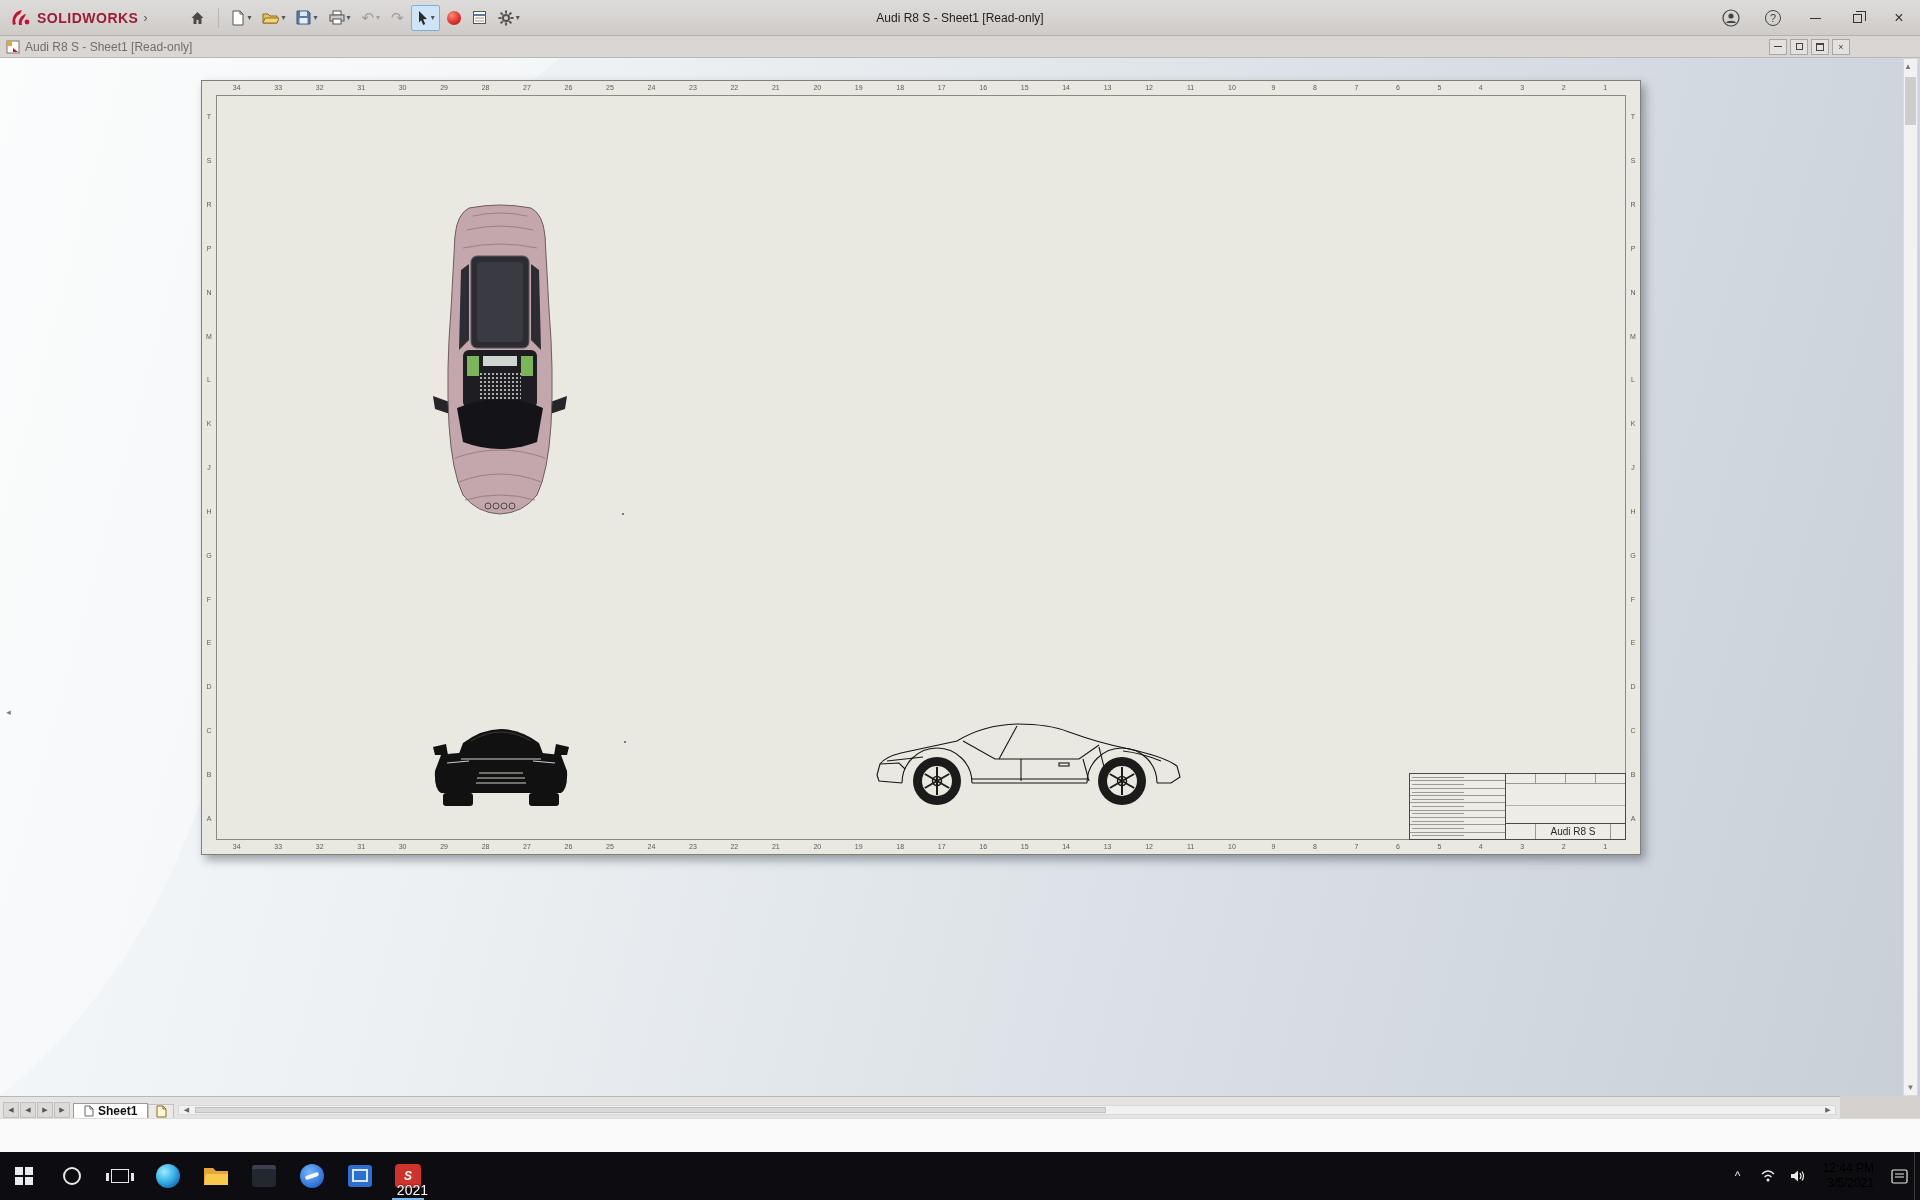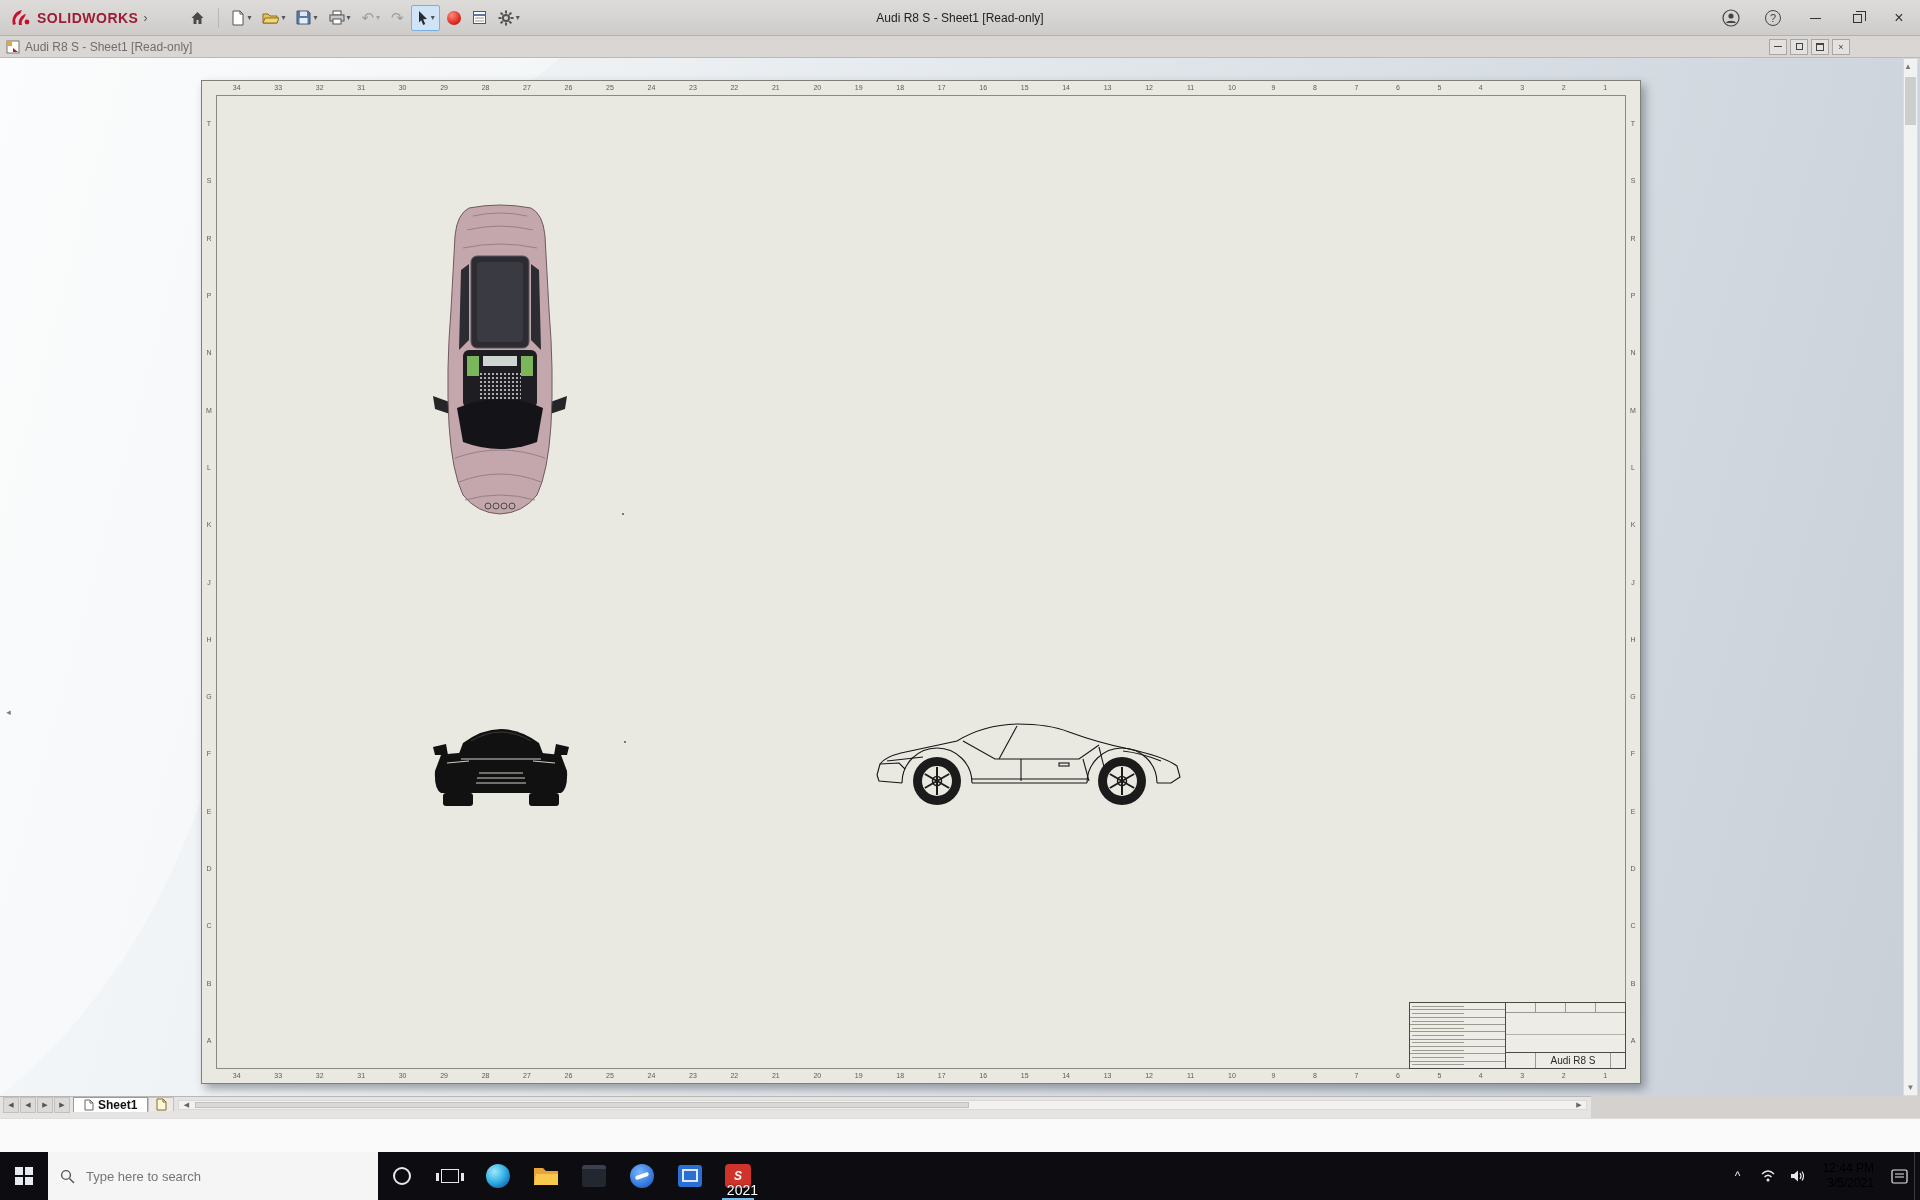--- a/index.html
+++ b/index.html
@@ -47,21 +47,21 @@
   .dc-restore { width:7px; height:7px; border:1px solid #444; display:block; }
   .dc-max { width:8px; height:8px; border:1px solid #444; border-top-width:2px; display:block; }
 
   
   .graphics { position:absolute; left:0; top:58px; width:1920px; height:1038px;
     background:linear-gradient(105deg,#f8fafb 0%,#ecf0f3 30%,#d9dfe5 65%,#c8cfd7 100%); overflow:hidden; }
   .curve-svg { position:absolute; left:0; top:0; pointer-events:none; }
   .panel-toggle { position:absolute; left:2px; top:640px; width:13px; height:28px;
     display:flex; align-items:center; justify-content:center; color:#7d7d7d; font-size:9px; }
 
-  .paper { position:absolute; left:201px; top:22px; width:1440px; height:1004px;
+  .paper { position:absolute; left:201px; top:22px; width:1440px; height:775px;
     background:#e9e8e1; border:1px solid #80807a; box-shadow:4px 5px 9px rgba(55,60,70,.45); }
   .sheet-frame { position:absolute; inset:14px; border:1px solid #8b8b81; pointer-events:none; }
   .zone-row { position:absolute; left:14px; right:14px; height:14px; display:flex; }
   .zone-row.top { top:0; } .zone-row.bottom { bottom:0; }
   .zone-row span { flex:1; text-align:center; font-size:7px; line-height:14px; color:#5c5c52; }
   .zone-col { position:absolute; top:14px; bottom:14px; width:14px; display:flex; flex-direction:column; }
   .zone-col.left { left:0; } .zone-col.right { right:0; }
   .zone-col span { flex:1; display:flex; align-items:center; justify-content:center; font-size:7px; color:#5c5c52; }
 
   .view { position:absolute; }
@@ -87,22 +87,22 @@
   .tb-end { width:14px; }
 
   
   .vscroll { position:absolute; top:0; right:2px; width:15px; height:100%;
     background:#f2f2f2; border:1px solid #dadada; }
   .vs-btn { height:15px; display:flex; align-items:center; justify-content:center; color:#7a7a7a; font-size:8px; }
   .vs-btn.bottom { position:absolute; bottom:0; left:0; right:0; }
   .vs-thumb { position:absolute; top:18px; left:1px; right:1px; height:48px; background:#cdcdcd; }
 
   
-  .tabbar { position:absolute; left:0; top:1096px; width:1591px; height:22px;
-    background:#e6e4e2; border-top:1px solid #b9b6b4; display:flex; align-items:flex-start; }
+  .tabbar { position:absolute; left:0; top:1096px; width:1840px; height:22px;
+    background:#e6e4e2; border-top:1px solid #b9b6b4; display:flex; align-items:flex-end; }
   .tab-nav { display:flex; align-items:center; gap:1px; padding:0 3px; }
   .nb { width:16px; height:16px; display:flex; align-items:center; justify-content:center;
     font-size:7px; color:#555; background:#dcdad8; border:1px solid #c2c0be; }
   .sheet-tab { display:flex; align-items:center; gap:4px; background:#fff;
     border:1px solid #9a9a9a; border-bottom:none; padding:0 10px;
     font-size:12px; font-weight:bold; color:#111; }
   .add-tab { width:26px; display:flex; align-items:center; justify-content:center;
     background:#eceae8; border:1px solid #c2c0be; border-bottom:none; }
   .hscroll { flex:1; margin:3px 4px; background:#f1f1f1; border:1px solid #d8d8d8;
     position:relative; display:flex; align-items:center; justify-content:space-between; }
@@ -590,27 +590,20 @@
 
 <div class="taskbar">
   <button class="tk-btn">
     <span class="start-grid">
         <i></i>
         <i></i>
         <i></i>
         <i></i>
       </span>
   </button>
-  <div class="search-box">
-    <svg class="search-mag" width="15" height="15" viewBox="0 0 15 15">
-      <circle cx="6" cy="6" r="4.4" fill="none" stroke="#555" stroke-width="1.4"></circle>
-      <line x1="9.5" y1="9.5" x2="14" y2="14" stroke="#555" stroke-width="1.4"></line>
-    </svg>
-    <input type="text" placeholder="Type here to search" style="">
-  </div>
   <button class="tk-btn">
     <span class="cortana-ring"></span>
   </button>
   <button class="tk-btn">
     <span class="taskview-glyph"></span>
   </button>
   <button class="tk-btn">
     <span class="edge-circle"></span>
   </button>
   <button class="tk-btn">

